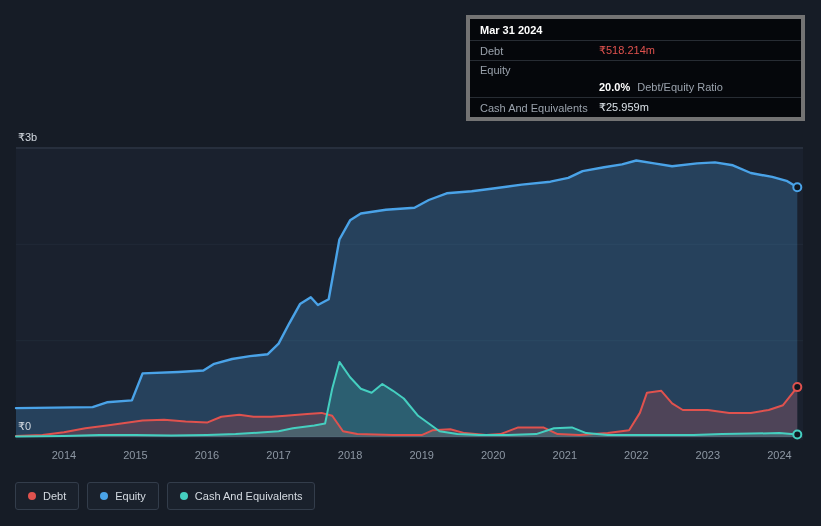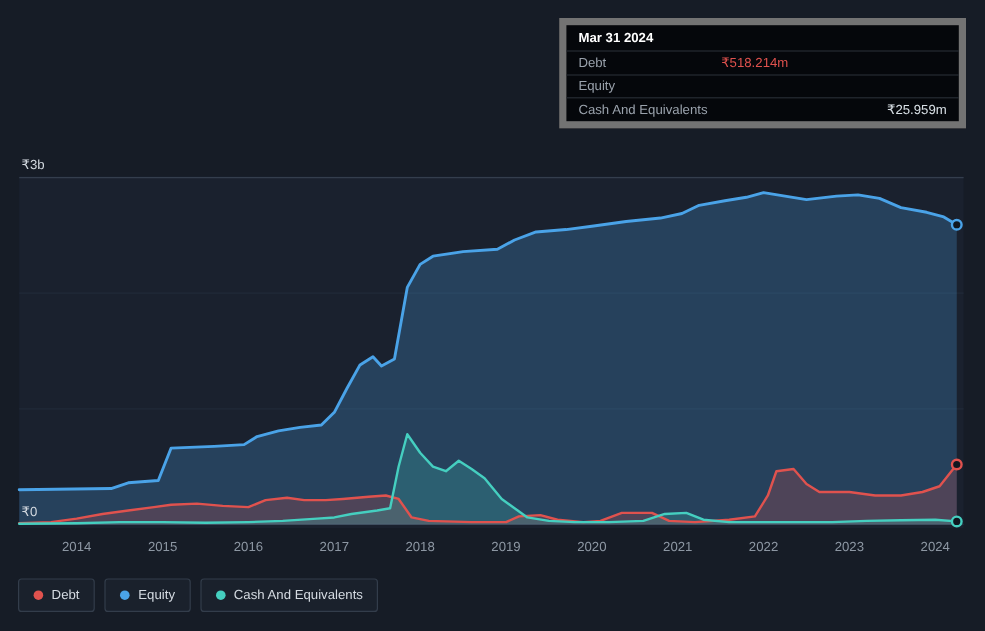--- a/index.html
+++ b/index.html
@@ -6,30 +6,30 @@
   .page{
     position:relative;width:821px;height:526px;overflow:hidden;
     background:#161c26;
     font-family:"Liberation Sans","DejaVu Sans",sans-serif;
     -webkit-font-smoothing:antialiased;
   }
   .chart-svg{position:absolute;left:0;top:0;display:block;}
   
   .tooltip{
     position:absolute;left:466px;top:15px;width:339px;
-    background:#05070b;border:6px solid #737373;box-sizing:border-box;
+    background:#05070b;border:4px solid #737373;box-sizing:border-box;
     font-size:11px;color:#e8ebee;z-index:5;
   }
   .tt-date{padding:5px 10px 4px 10px;font-weight:bold;color:#ffffff;}
   .tt-row{display:flex;align-items:center;padding:3px 10px;border-top:1px solid #272c33;}
   .tt-label{width:119px;flex:none;color:#9aa2ac;}
   .tt-value{flex:1;}
   .tt-value.debt{color:#e0524e;}
   .tt-value.equity{color:#4aa3e8;}
-  .tt-value.cash{color:#d9e0e6;text-align:right;}
+  .tt-value.cash{color:#d9e0e6;}
   .tt-ratio{padding:2px 10px 4px 129px;border-top:none;}
   .tt-ratio .pct{font-weight:bold;color:#ffffff;margin-right:4px;}
   .tt-ratio .lbl{color:#9aa2ac;}
   
   .legend{position:absolute;left:15px;top:482px;display:flex;gap:8px;z-index:5;}
   .pill{
     display:inline-flex;align-items:center;gap:7px;
     background:#1a212c;border:1px solid #333d4b;border-radius:3px;
     padding:7px 12px;font-size:11px;color:#d5dbe2;cursor:pointer;
   }
@@ -75,20 +75,24 @@
 
   <div class="tooltip">
     <div class="tt-date">Mar 31 2024</div>
     <div class="tt-row">
       <span class="tt-label">Debt</span>
       <span class="tt-value debt">₹518.214m</span>
     </div>
     <div class="tt-row">
       <span class="tt-label">Equity</span>
     </div>
+    <div class="tt-ratio">
+      <span class="pct">20.0%</span>
+      <span class="lbl">Debt/Equity Ratio</span>
+    </div>
     <div class="tt-row">
       <span class="tt-label">Cash And Equivalents</span>
       <span class="tt-value cash">₹25.959m</span>
     </div>
   </div>
 
   <div class="legend">
     <div class="pill">
       <span class="dot dot-debt"></span>
       <span>Debt</span>

